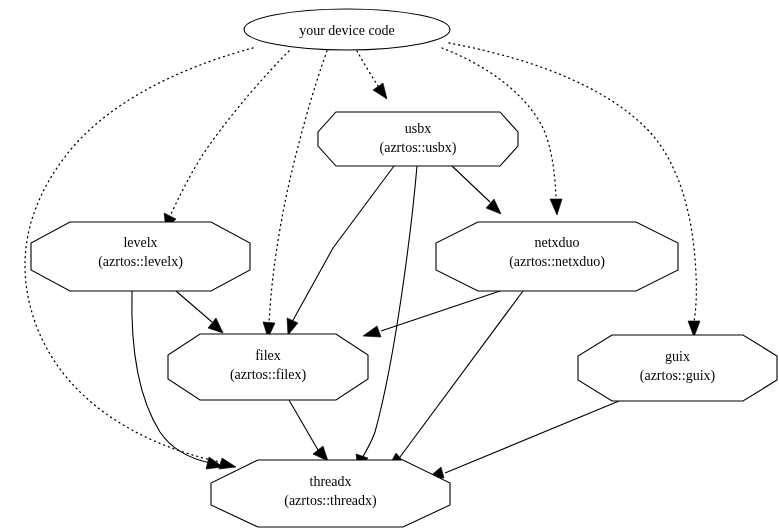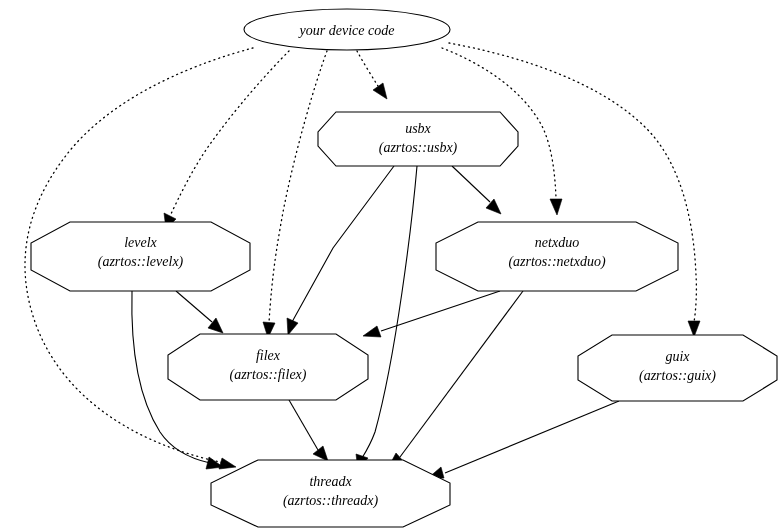--- a/index.html
+++ b/index.html
@@ -7,21 +7,20 @@
     padding: 0;
     background: #ffffff;
   }
   #canvas {
     position: relative;
     width: 779px;
     height: 528px;
     background: #ffffff;
     overflow: hidden;
     font-family: "Liberation Serif", "DejaVu Serif", serif;
-    font-style: italic;
   }
   svg#graph {
     display: block;
     width: 779px;
     height: 528px;
   }
   .node-shape {
     fill: #ffffff;
     stroke: #000000;
     stroke-width: 1.1;

